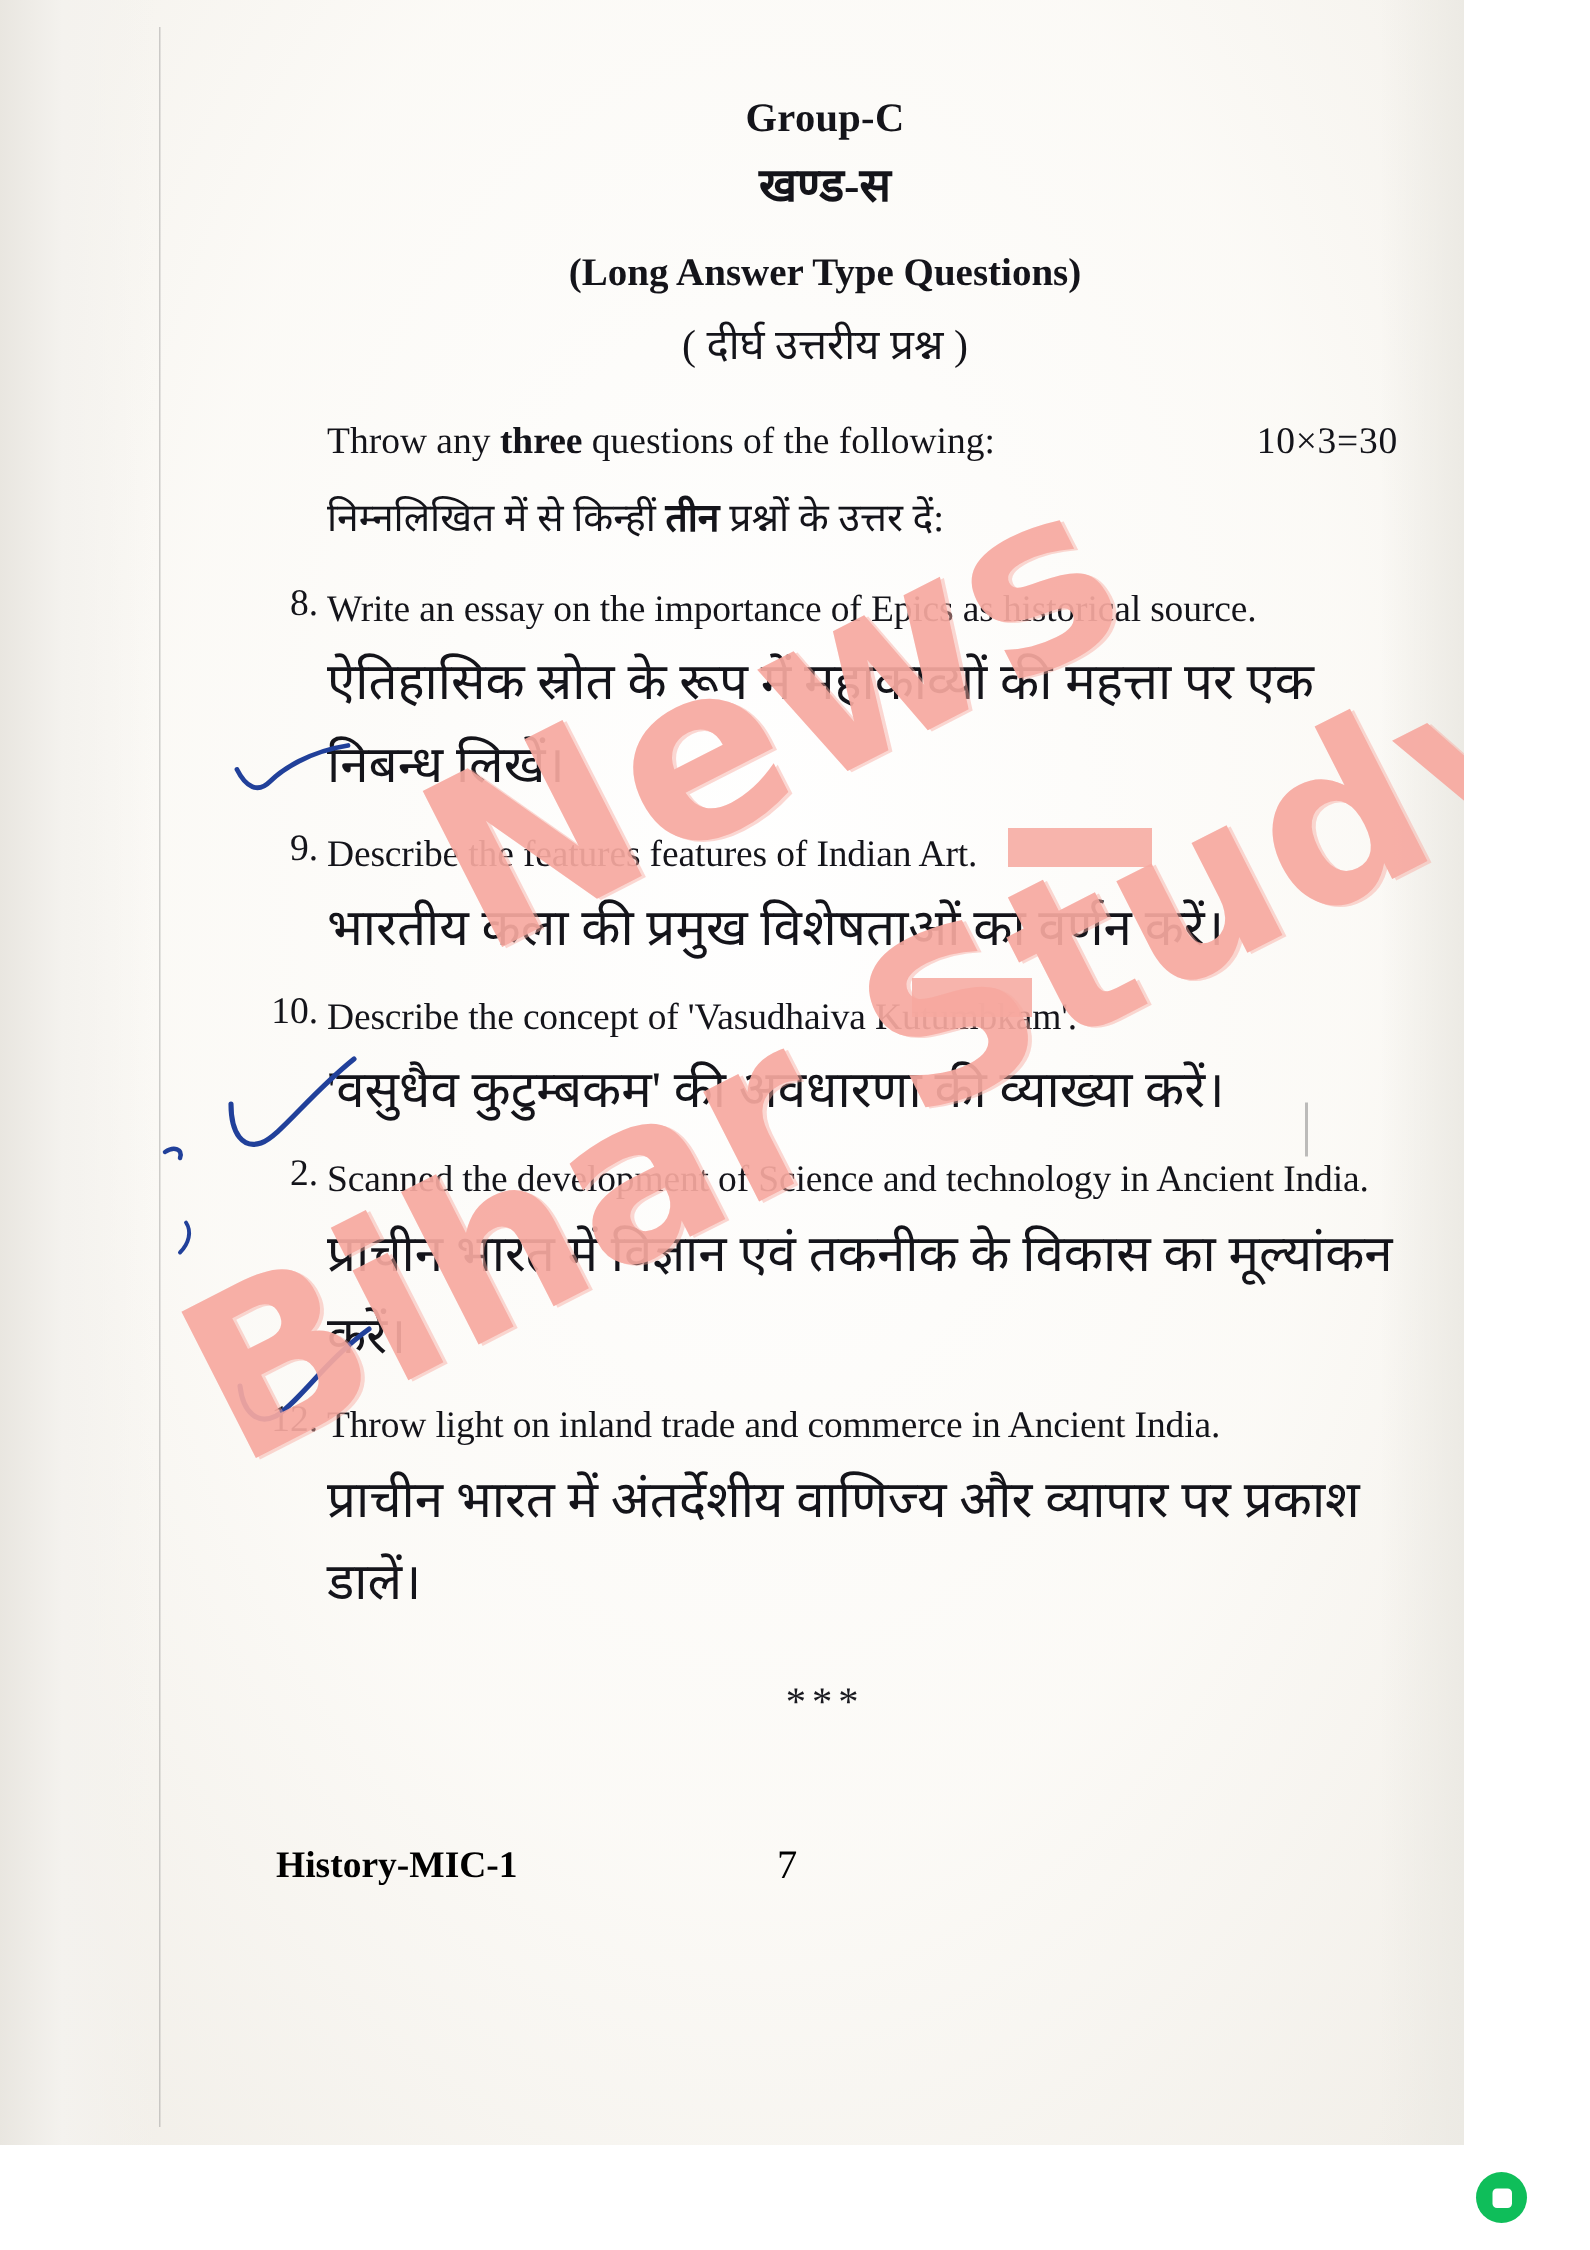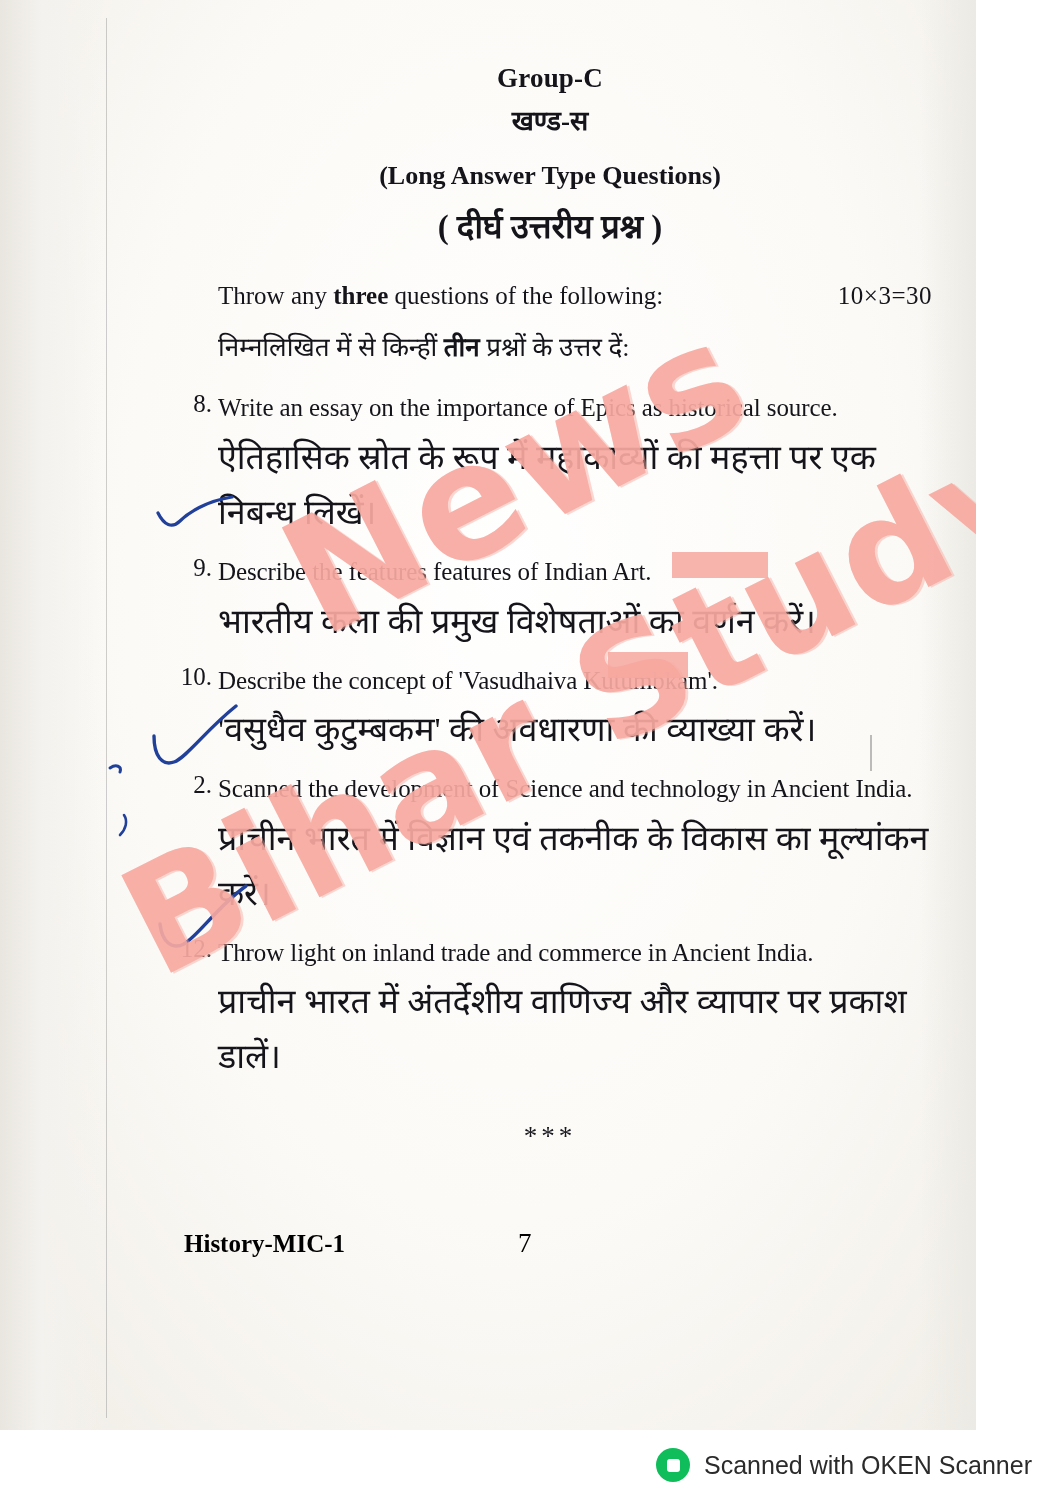--- a/index.html
+++ b/index.html
@@ -72,33 +72,33 @@
   .center { text-align: center; }
 
   .hdr-en {
     font-size: 27px;
     font-weight: bold;
     letter-spacing: 0.2px;
     margin: 12px 0 0 0;
     line-height: 1.2;
   }
   .hdr-hi {
-    font-size: 27px;
+    font-size: 31px;
     font-weight: bold;
     margin: 10px 0 0 0;
     line-height: 1.3;
   }
   .hdr-en2 {
     font-size: 26px;
     font-weight: bold;
     margin: 22px 0 0 0;
   }
   .hdr-hi2 {
-    font-size: 33px;
-    font-weight: bold;
+    font-size: 28px;
+    font-weight: normal;
     margin: 12px 0 0 0;
   }
 
   .instr {
     margin-top: 30px;
     position: relative;
     padding-left: 68px;
     font-size: 25px;
     line-height: 1.45;
   }
@@ -336,14 +336,13 @@
     <span id="footer-code">History-MIC-1</span>
     <span id="footer-page">7</span>
   </div>
 
 </div>
 
 <div id="oken-bar">
   <span id="oken-logo">
       <span class="inner"></span>
     </span>
-  <span id="oken-text">Scanned with OKEN Scanner</span>
 </div>
 
 </body></html>

